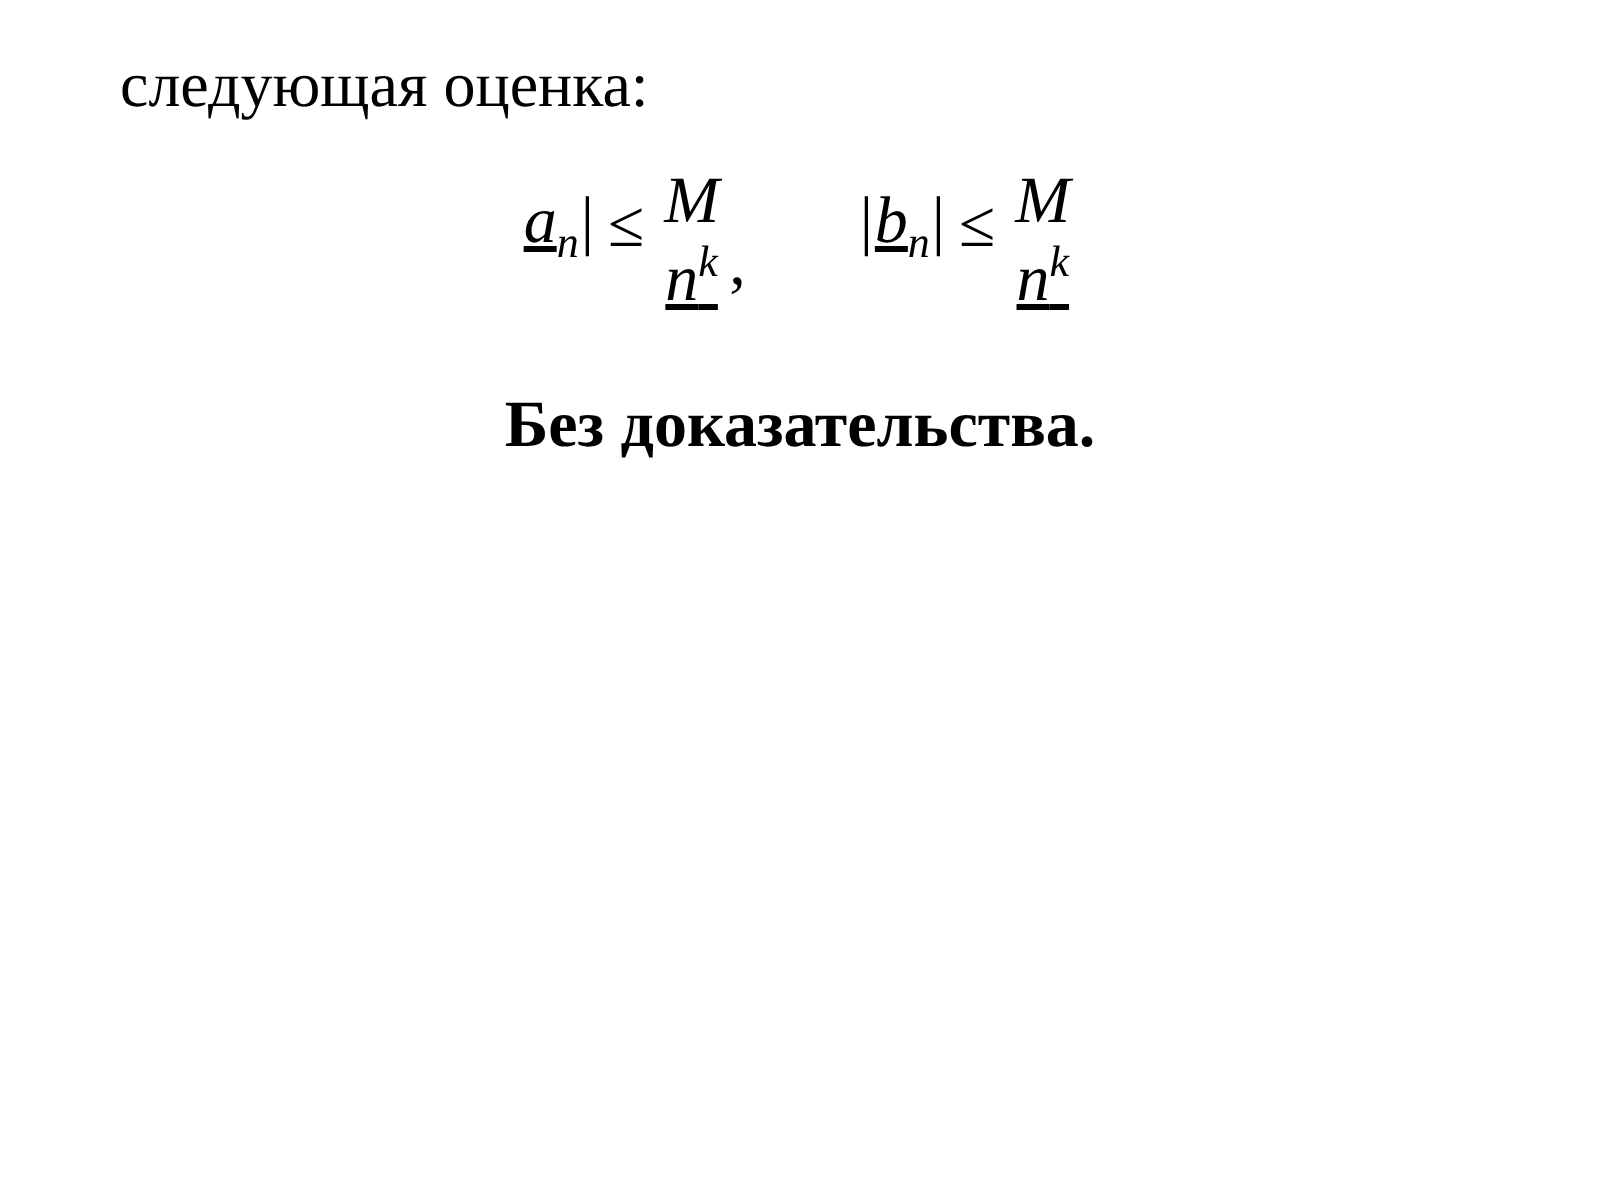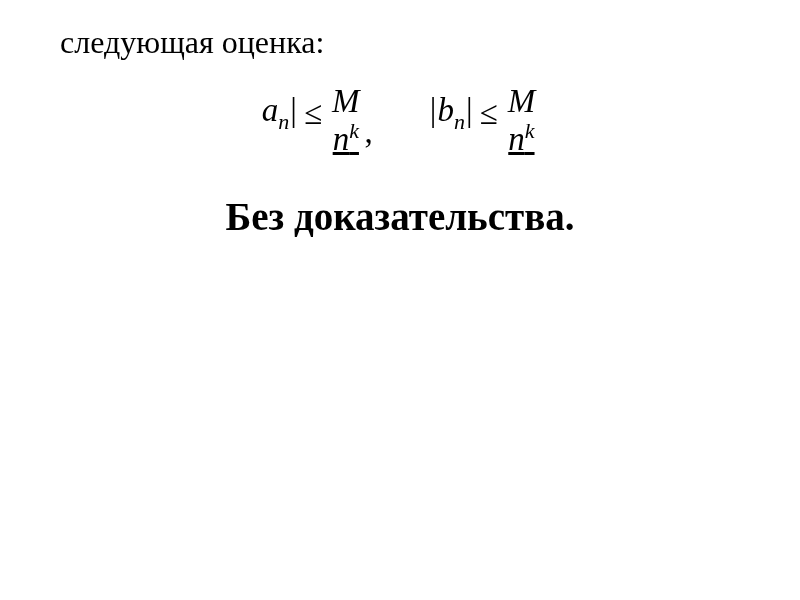--- a/index.html
+++ b/index.html
@@ -37,20 +37,21 @@
   .formula {
     display: inline-flex;
     align-items: center;
     font-size: 33px;
     font-style: italic;
     line-height: 1;
   }
   .lhs {
     transform: translateY(-7px);
     white-space: nowrap;
+    text-decoration: underline;
   }
   .lhs sub {
     font-size: 22px;
     font-style: italic;
   }
   .bar {
     font-style: normal;
     padding: 0 1px;
   }
   .rel {
@@ -80,21 +81,21 @@
     font-style: normal;
     margin-left: 5px;
     transform: translateY(12px);
   }
   .note {
     position: absolute;
     left: 0;
     top: 195px;
     width: 100%;
     text-align: center;
-    font-size: 39px;
+    font-size: 33px;
     font-weight: bold;
     line-height: 1.15;
   }
 </style>
 </head>
 <body>
 
 <div class="slide">
 
   <div class="heading">следующая оценка:</div>

